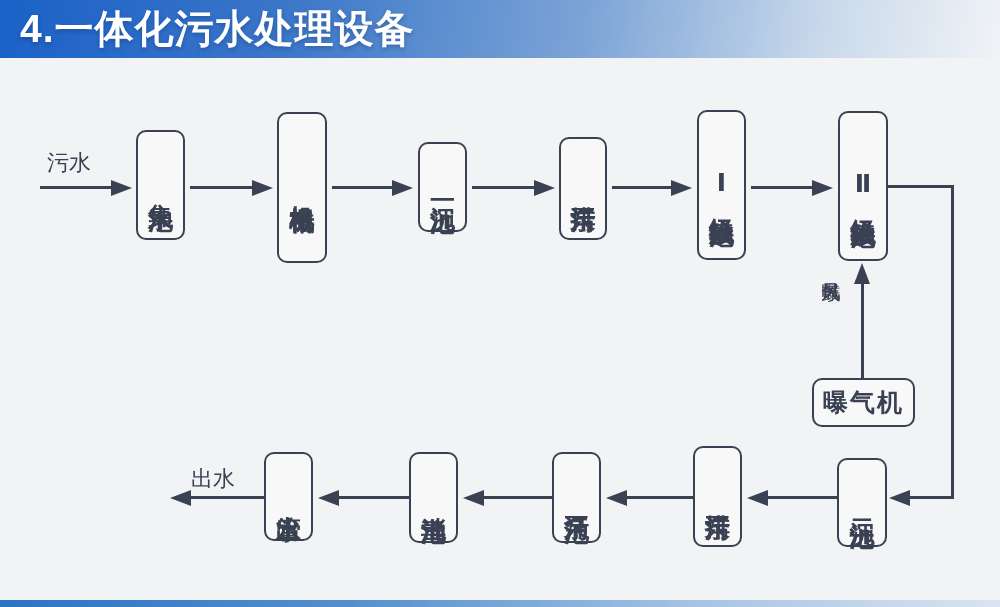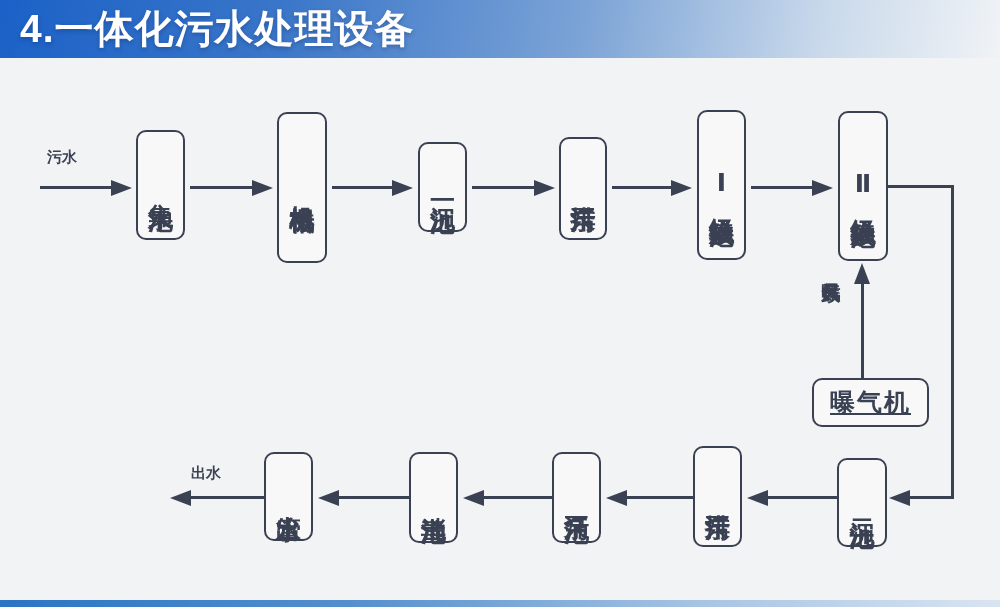--- a/index.html
+++ b/index.html
@@ -76,22 +76,22 @@
     position: absolute; width: 0; height: 0;
     border-left: 8px solid transparent;
     border-right: 8px solid transparent;
     border-bottom: 21px solid #3a4153;
   }
 
   
   .flow-label {
     position: absolute;
     color: #3a4153;
-    font-size: 15px;
-    font-weight: 700;
+    font-size: 22px;
+    font-weight: 400;
     white-space: nowrap;
     text-align: right;
   }
   .flow-label.vertical {
     writing-mode: vertical-rl;
     text-orientation: upright;
     font-size: 19px;
     line-height: 1.1;
   }
 </style>
@@ -149,21 +149,21 @@
 <div class="shaft-h" style="left:888px; top:185px; width:66px;"></div>
 <div class="shaft-v" style="left:951px; top:185px; height:314px;"></div>
 <div class="shaft-h" style="left:908px; top:496px; width:46px;"></div>
 <div class="head-left" style="left:889px; top:490px;"></div>
 
 <div class="flow-label vertical" style="left:820px; top:268px;">鼓风曝气</div>
 
 <div class="shaft-v" style="left:861px; top:280px; height:98px;"></div>
 <div class="head-up" style="left:854px; top:263px;"></div>
 
-<div class="node horizontal" style="left:812px; top:378px; width:117px; height:49px;text-decoration:underline;">
+<div class="node horizontal" style="left:812px; top:378px; width:103px; height:49px;">
   <span>曝气机</span>
 </div>
 
 <div class="node" style="left:837px; top:458px; width:50px; height:89px;">
   <span>二沉池</span>
 </div>
 
 <div class="shaft-h" style="left:767px; top:496px; width:70px;"></div>
 <div class="head-left" style="left:747px; top:490px;"></div>
 

